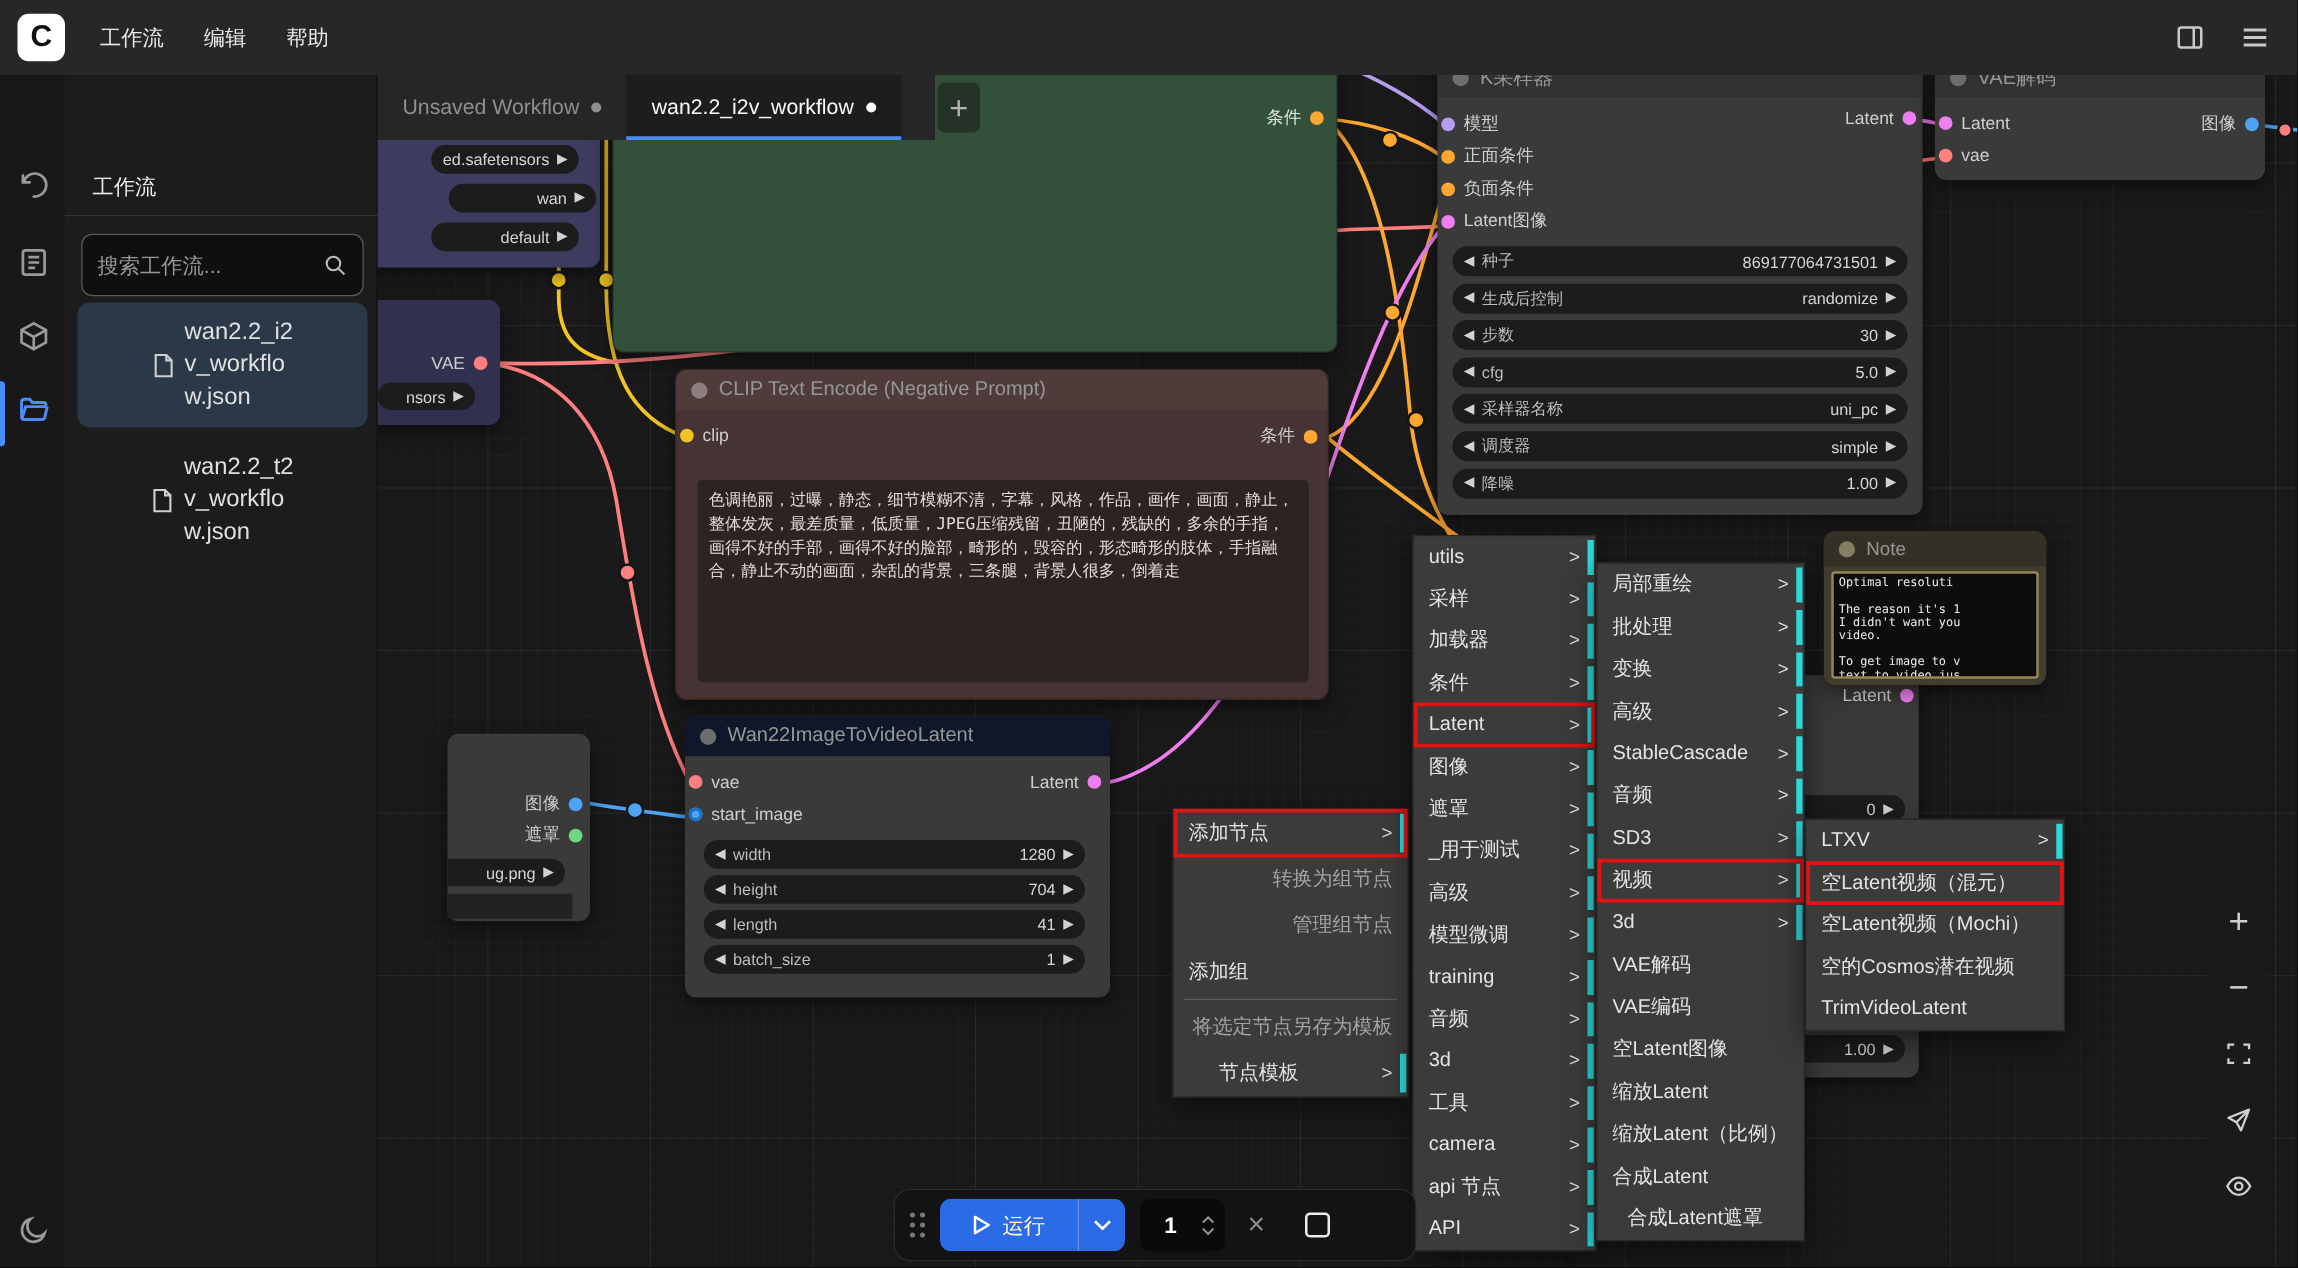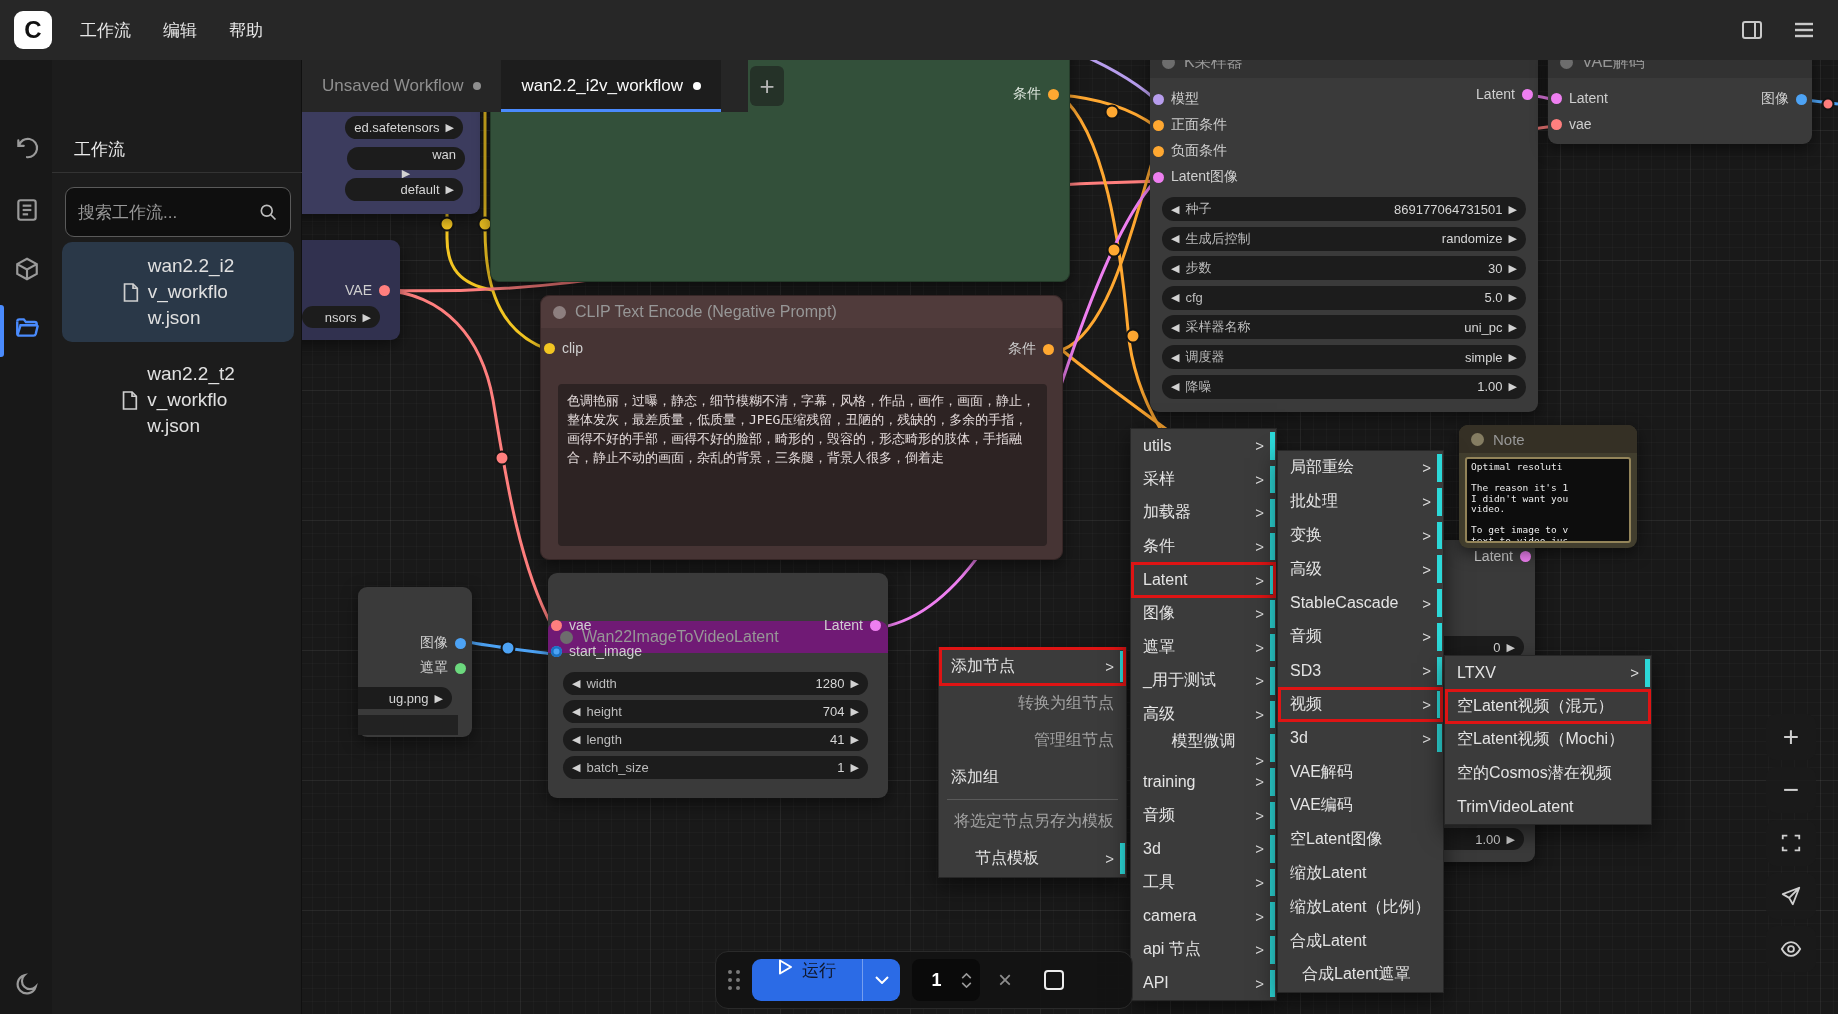--- a/index.html
+++ b/index.html
@@ -81,21 +81,21 @@
             font-size:26px; display:flex; align-items:center; justify-content:center;
             background:rgba(25,25,25,.55); border-radius:6px; }
 
   
   #runbar { left:715px; top:951px; width:418px; height:58px; background:rgba(18,18,18,.92);
             border:1px solid #2a2a2a; border-radius:13px; z-index:50; display:flex;
             align-items:center; padding:0 12px; gap:12px; }
   #draghandle { display:grid; grid-template-columns:4px 4px; gap:4px; }
   #draghandle i { width:4px; height:4px; border-radius:50%; background:#7a7a7a; }
   #runbtn { height:42px; display:flex; align-items:stretch; border-radius:9px; overflow:hidden; }
-  #runmain { background:#2b6be6; color:#0f172a; display:flex; align-items:flex-start; gap:9px;
+  #runmain { background:#2b6be6; color:#fef9c3; display:flex; align-items:center; gap:9px;
              padding:0 26px; font-size:17px; }
   #rundrop { background:#2b6be6; border-left:1px solid rgba(255,255,255,.35); width:38px;
              display:flex; align-items:center; justify-content:center; color:#fff; }
   #qtybox { width:68px; height:42px; background:#0a0a0a; border-radius:8px; display:flex;
             align-items:center; color:#fff; }
   #qtybox .num { flex:1; text-align:center; font-size:18px; font-weight:bold; }
   #qtybox .chev { display:flex; flex-direction:column; gap:3px; padding-right:8px; color:#9a9a9a; }
   #xbtn { color:#8d8d8d; font-size:24px; line-height:1; padding:0 6px; }
   #stopbtn { width:20px; height:20px; border:2.5px solid #ececec; border-radius:4px; margin-left:14px; }
   #righttools { left:1766px; top:714px; width:50px; z-index:50; display:flex;
@@ -133,21 +133,21 @@
     <circle cx="1114" cy="250" r="6.5" fill="#ffa831" stroke="#141414" stroke-width="2"></circle>
     <circle cx="1133" cy="336" r="6.5" fill="#ffa831" stroke="#141414" stroke-width="2"></circle>
     <circle cx="1828" cy="104" r="5.5" fill="#ff7f7e" stroke="#141414" stroke-width="2"></circle>
   </svg>
 
   <div class="node" style="left:250px; top:52px; width:230px; height:162px; background:#3c3c5e;">
     <div class="pill" style="left:95px; top:64px; width:118px; height:23px;">
       <span class="val">ed.safetensors</span>
         <span class="tri">▶</span>
     </div>
-    <div class="pill" style="left:97px; top:95px; width:118px; height:23px;flex-direction:column;">
+    <div class="pill" style="left:109px; top:95px; width:118px; height:23px;">
       <span class="val">wan</span>
         <span class="tri">▶</span>
     </div>
     <div class="pill" style="left:95px; top:126px; width:118px; height:23px;">
       <span class="val">default</span>
         <span class="tri">▶</span>
     </div>
   </div>
 
   <div class="node" style="left:240px; top:240px; width:160px; height:100px; background:#31314f;">
@@ -194,21 +194,21 @@
       <span class="pdot" style="background:#6cd97e;"></span>
     </div>
     <div class="pill" style="left:0px; top:100px; width:94px; height:22px; border-radius:0 12px 12px 0;">
       <span class="val">ug.png</span>
         <span class="tri">▶</span>
     </div>
     <div class="abs" style="left:0; top:128px; width:100px; height:20px; background:#222;"></div>
   </div>
 
   <div class="node" style="left:548px; top:573px; width:340px; height:225px;">
-    <div class="nheader" style="background:#701a75;margin-top:48px;">
+    <div class="nheader" style="background:#0f172a;">
       <span class="cdot"></span>
       <span>Wan22ImageToVideoLatent</span>
     </div>
     <div class="port" style="left:3px; top:44px;">
       <span class="pdot" style="background:#ff7f7e;"></span>
       <span>vae</span>
     </div>
     <div class="port" style="right:7px; top:44px;">
       <span>Latent</span>
       <span class="pdot" style="background:#ee7ff0;"></span>
@@ -442,21 +442,21 @@
       <div class="mrow" style="height: var(--rh);">
         <span>_用于测试</span>
         <span class="arr">&gt;</span>
         <span class="teal"></span>
       </div>
       <div class="mrow" style="height: var(--rh);">
         <span>高级</span>
         <span class="arr">&gt;</span>
         <span class="teal"></span>
       </div>
-      <div class="mrow" style="height: var(--rh); flex-direction: column;">
+      <div class="mrow" style="height: var(--rh);">
         <span>模型微调</span>
         <span class="arr">&gt;</span>
         <span class="teal"></span>
       </div>
       <div class="mrow" style="height: var(--rh);">
         <span>training</span>
         <span class="arr">&gt;</span>
         <span class="teal"></span>
       </div>
       <div class="mrow" style="height: var(--rh);">

